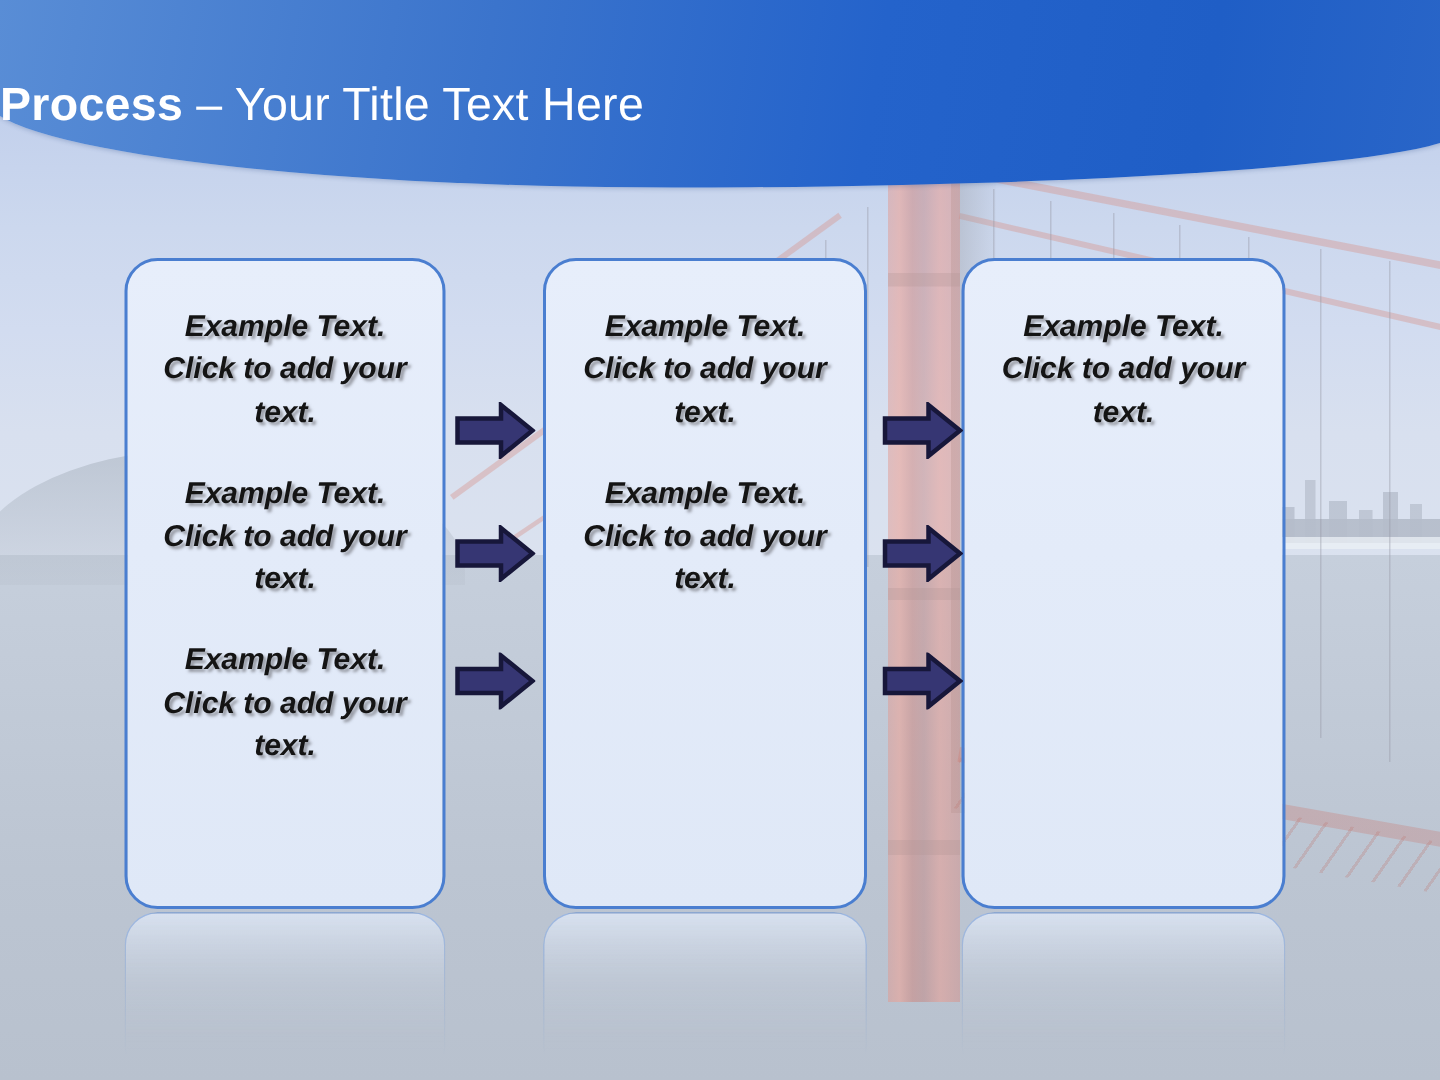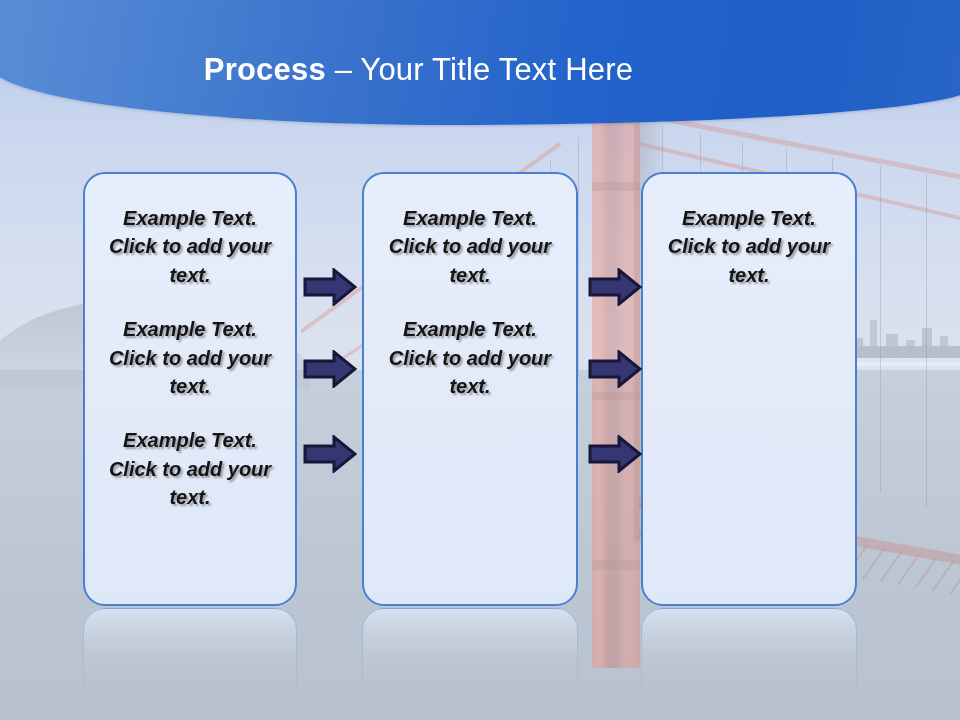--- a/index.html
+++ b/index.html
@@ -99,21 +99,21 @@
 
   
   .banner {
     position: absolute; left: -10px; top: -10px; width: 985px; height: 135px;
     background: linear-gradient(100deg, #5a8ed6 0%, #3b74cc 34%, #2463cb 60%, #1f5ec6 82%, #2a66c8 100%);
     border-radius: 0 0 55% 48% / 0 0 40px 62px;
     box-shadow: 0 1px 3px rgba(40,70,130,0.25);
   }
   .banner-title {
     position: absolute; left: 0; top: 52px; width: 837px;
-    text-align: center;
+    text-align: left;
     color: #ffffff;
     font-size: 31px;
     letter-spacing: 0.2px;
     white-space: nowrap;
   }
   .banner-title .t-bold { font-weight: bold; }
   .banner-title .t-rest { font-weight: normal; }
 
   
   .proc-box {

